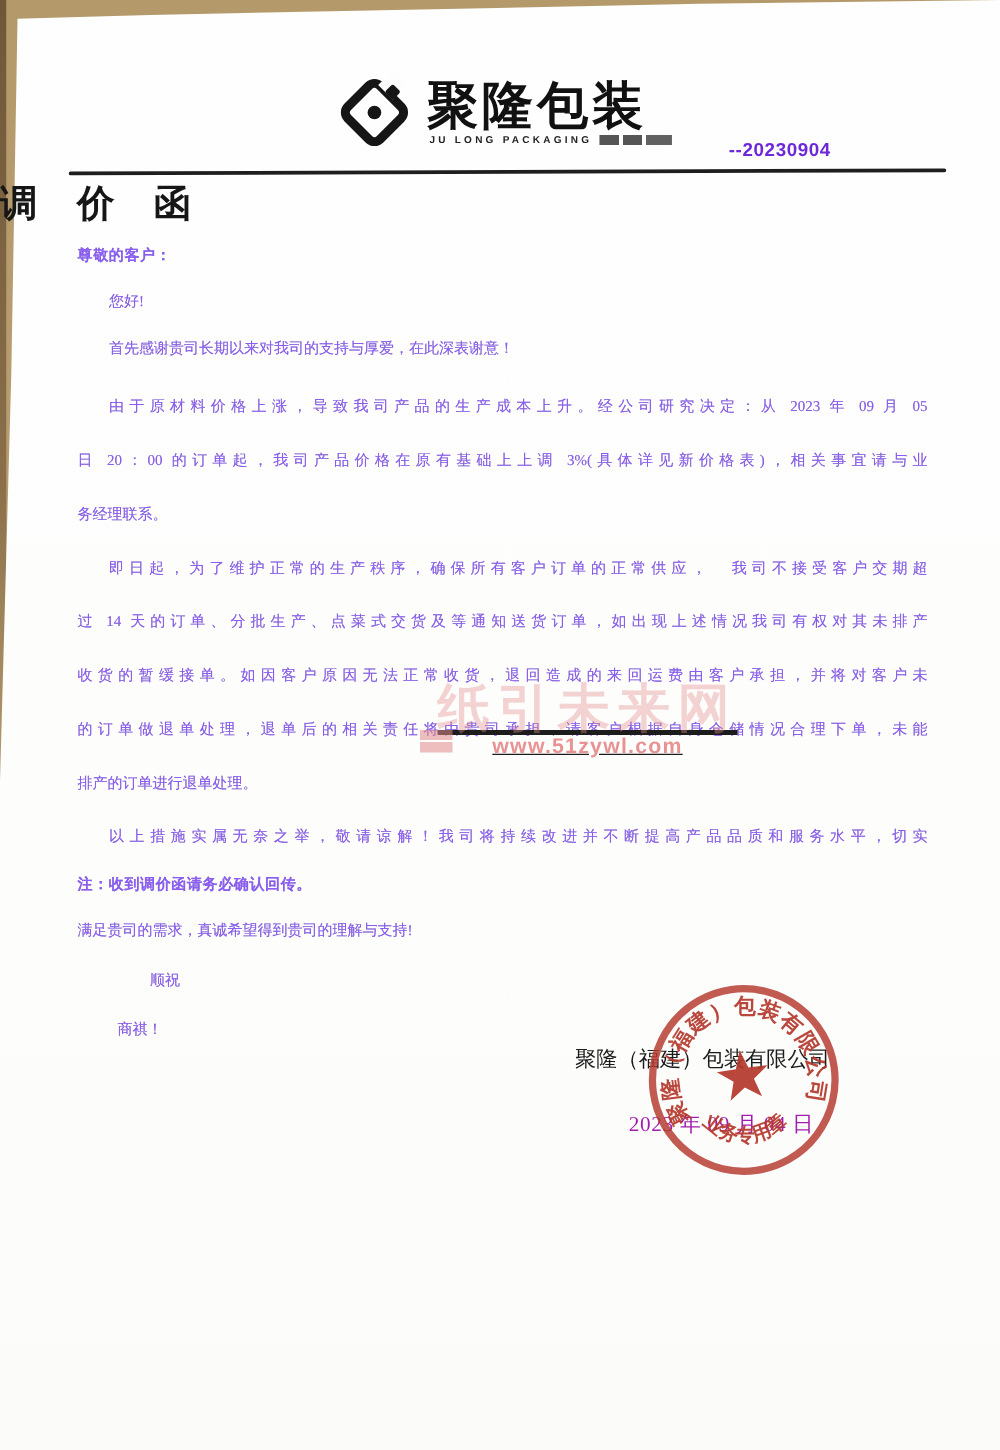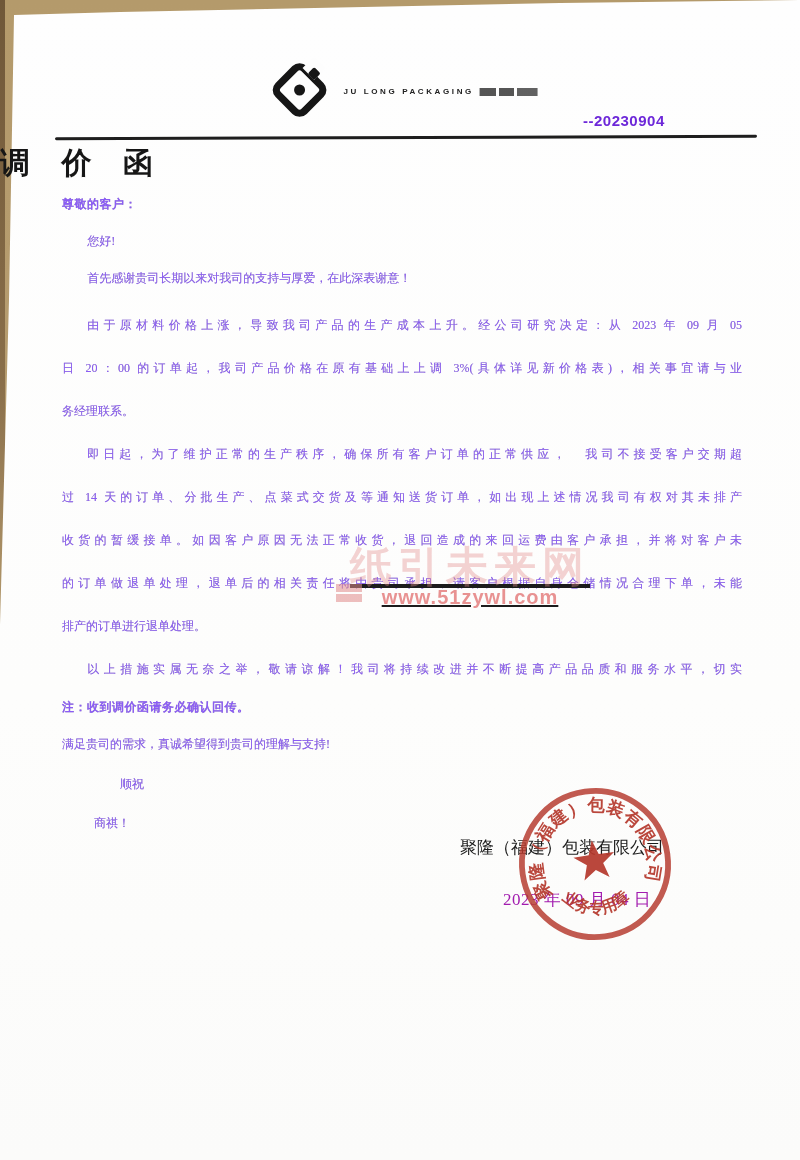--- a/index.html
+++ b/index.html
@@ -66,41 +66,42 @@
   .sig-date{position:absolute;top:874px;left:503px;font-size:17px;color:#a21caf;z-index:3;letter-spacing:.5px;margin-top:14px;}
 
   
   .seal{position:absolute;top:781px;left:512px;width:166px;height:166px;z-index:6;
     transform:rotate(-8deg);opacity:.92;pointer-events:none;}
 
   
   .watermark{position:absolute;top:544px;left:330px;width:280px;z-index:5;pointer-events:none;text-align:center;text-decoration:underline;}
   .wm-big{font-size:42px;font-weight:700;letter-spacing:6px;color:rgba(226,140,140,.38);
     font-family:"Liberation Sans","DejaVu Sans",sans-serif;line-height:46px;}
-  .wm-url{font-size:20px;font-weight:700;letter-spacing:1px;color:rgba(224,110,110,.75);
+  .wm-url{font-size:17px;font-weight:700;letter-spacing:1px;color:rgba(224,110,110,.75);
     font-family:"Liberation Sans","DejaVu Sans",sans-serif;line-height:18px;margin-top:-2px;}
   .wm-logo{position:absolute;left:6px;top:40px;width:26px;height:18px;opacity:.55;
     background:linear-gradient(180deg,#e08a8a 0 8px,transparent 8px 10px,#e08a8a 10px 18px);}
 </style>
 </head>
 <body>
 
 <div class="scan-edge"></div>
 <div class="paper"></div>
 
 <div class="content">
 
   <div class="logo">
     <svg width="64" height="64" viewBox="0 0 70 70">
       <rect x="15" y="15" width="40" height="40" rx="7" fill="none" stroke="#161616" stroke-width="8" transform="rotate(45 35 35)"></rect>
       <rect x="42" y="2" width="18" height="18" fill="#fdfdfd" transform="rotate(45 51 11)"></rect>
       <rect x="46" y="12" width="10" height="10" rx="2" fill="#161616" transform="rotate(45 51 17)"></rect>
       <circle cx="35" cy="35" r="6" fill="#161616"></circle>
     </svg>
     <div class="logo-texts">
+      <div class="logo-cn">聚隆包装</div>
       <div class="logo-en-row">
         <span class="logo-en">JU LONG PACKAGING</span>
         <span class="logo-tag"></span>
       </div>
     </div>
   </div>
 
   <div class="doc-num">--20230904</div>
   <div class="head-rule"></div>
   <div class="title">调  价  函</div>

